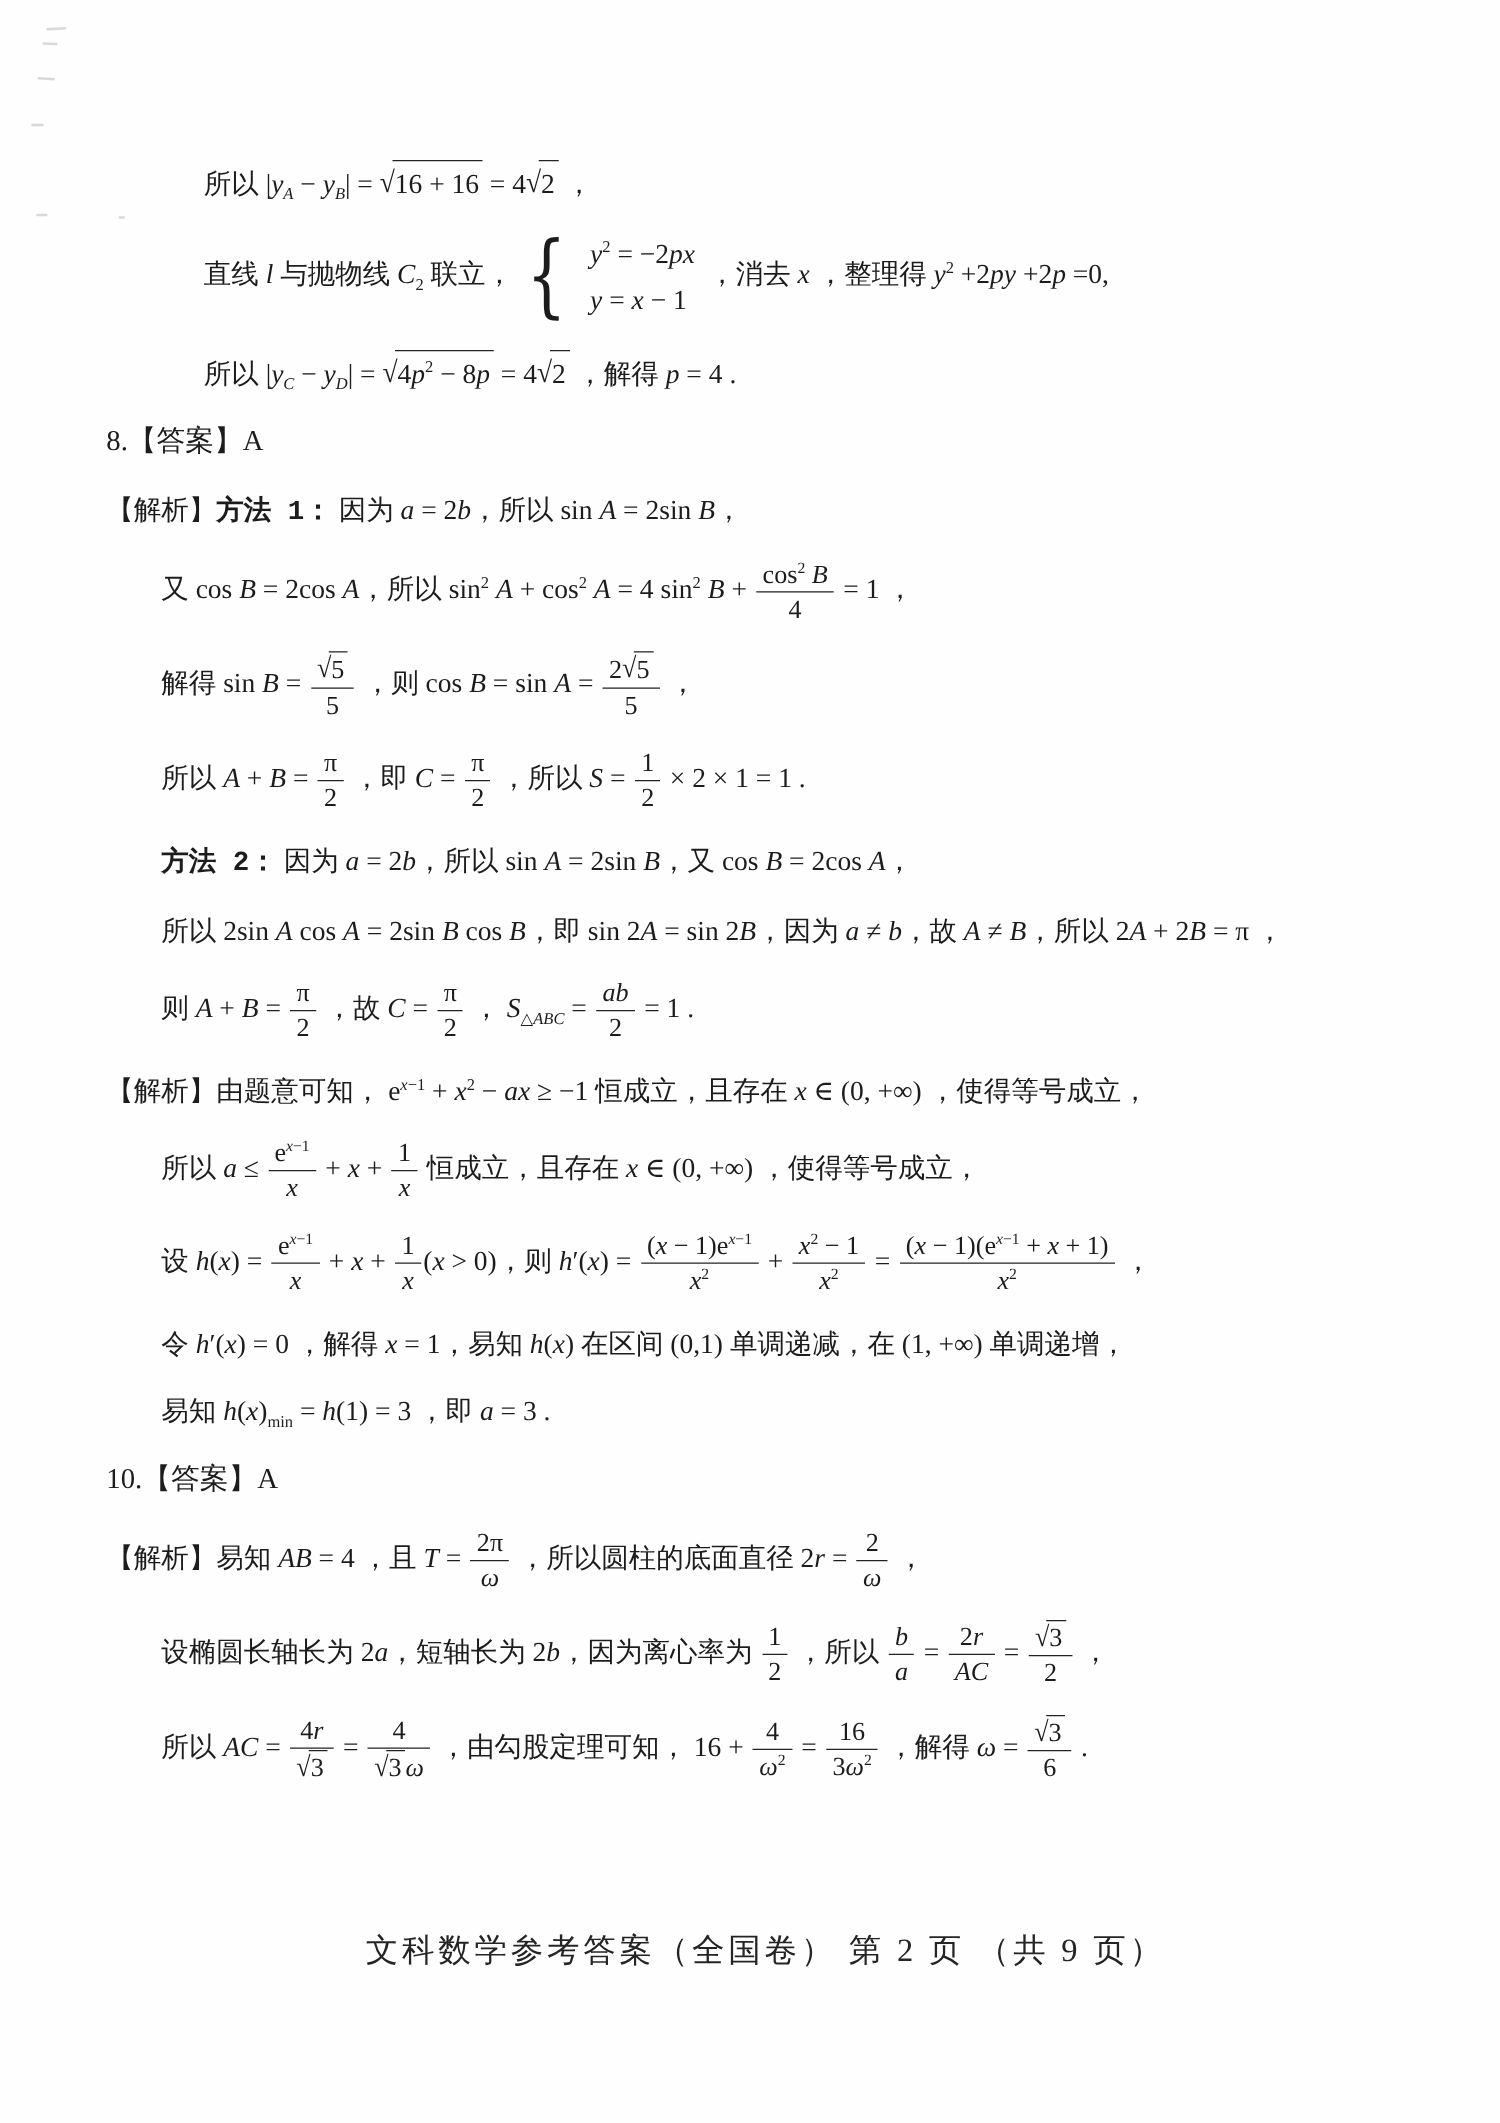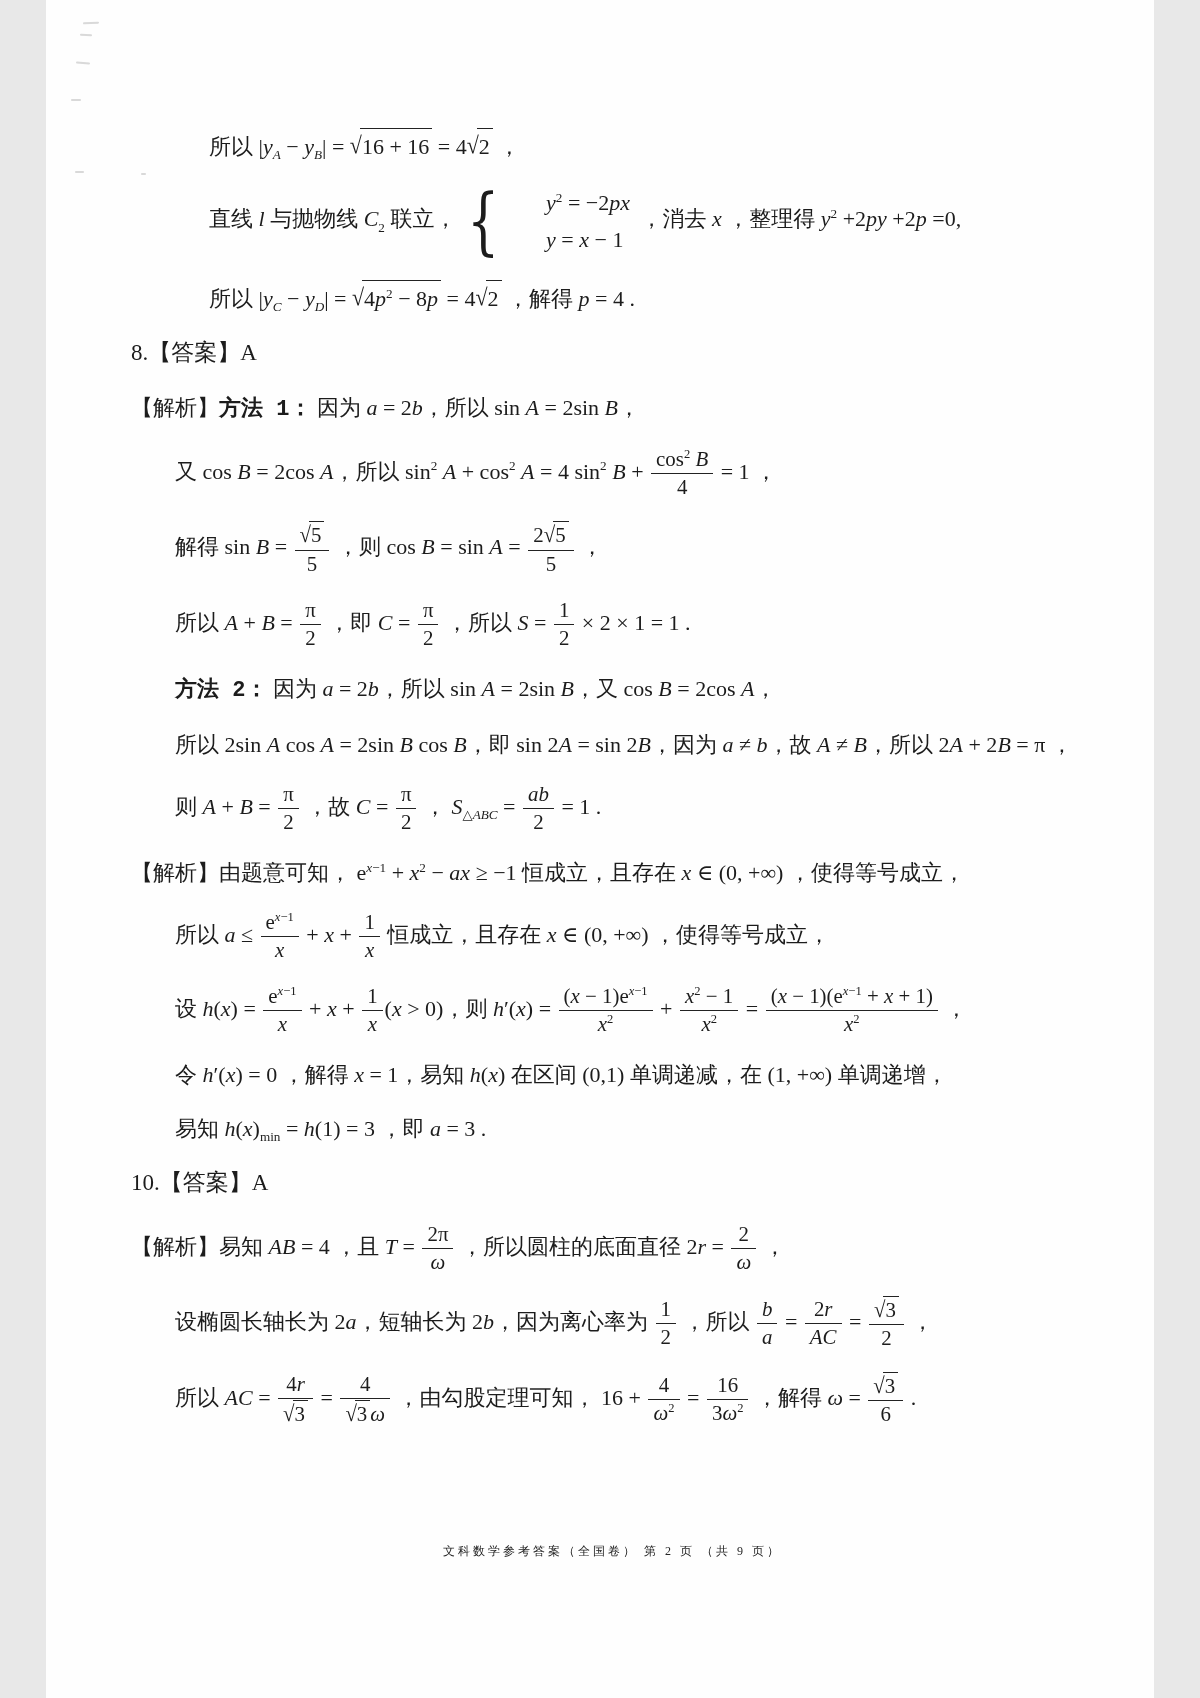--- a/index.html
+++ b/index.html
@@ -1,19 +1,19 @@
 <!DOCTYPE html>
 <html><head>
 <meta charset="utf-8">
 <style>
   * { margin:0; padding:0; box-sizing:border-box; }
   html,body { background:#e8e8e8; }
   .page {
     position:relative;
-    width:1108px; height:1698px;
+    width:1200px; height:1698px;
     background:#fefefe;
     font-family:"Liberation Serif","DejaVu Serif",serif;
     color:#1c1c1c;
     overflow:hidden;
     margin:0 auto;
   }
   .content { position:absolute; left:85px; top:128px; right:52px; }
   .line { margin-top:21px; font-size:22px; line-height:1.5; white-space:normal; }
   .line:first-child { margin-top:0; }
   .line.ans { font-size:23px; }
@@ -29,23 +29,23 @@
   .frac > .num { display:block; padding:0 5px 1px; }
   .frac > .den { display:block; border-top:1.5px solid #222; padding:1px 5px 0; }
 
   .sqrt { white-space:nowrap; display:inline-block; }
   .sqrt > .sign { display:inline-block; transform:scaleY(1.08); transform-origin:bottom; }
   .sqrt > .rad { display:inline-block; border-top:1.5px solid #222; margin-left:-2px; padding:1px 3px 0 2px; }
 
   .cases { display:inline-flex; align-items:center; vertical-align:middle; margin:0 5px; }
   .cases > .brace { font-size:3.3em; font-weight:300; line-height:0.8; margin-right:5px; transform:scaleX(0.7); transform-origin:left center; font-family:"DejaVu Serif",serif; }
   .cases .rows { display:inline-block; text-align:left; }
-  .cases .row { display:block; line-height:1.7;margin-left:28px; }
+  .cases .row { display:block; line-height:1.7; }
 
-  .footer { position:absolute; left:0; right:0; top:1543px; text-align:center; font-size:12px; letter-spacing:3px; color:#242424;padding-left:25px; }
+  .footer { position:absolute; left:0; right:0; top:1543px; text-align:center; font-size:26px; letter-spacing:3px; color:#242424;padding-left:25px; }
 
   .artifact { position:absolute; background:#b9b9b9; opacity:0.55; border-radius:1px; }
   .a1 { left:37px; top:22px;  width:16px; height:2px; transform:rotate(-3deg); }
   .a2 { left:34px; top:34px;  width:12px; height:2px; transform:rotate(2deg); }
   .a3 { left:30px; top:62px;  width:14px; height:2px; transform:rotate(4deg); }
   .a4 { left:25px; top:99px;  width:10px; height:2px; }
   .a5 { left:29px; top:171px; width:9px;  height:2px; }
   .a6 { left:95px; top:173px; width:5px;  height:2px; }
 </style>
 </head>

